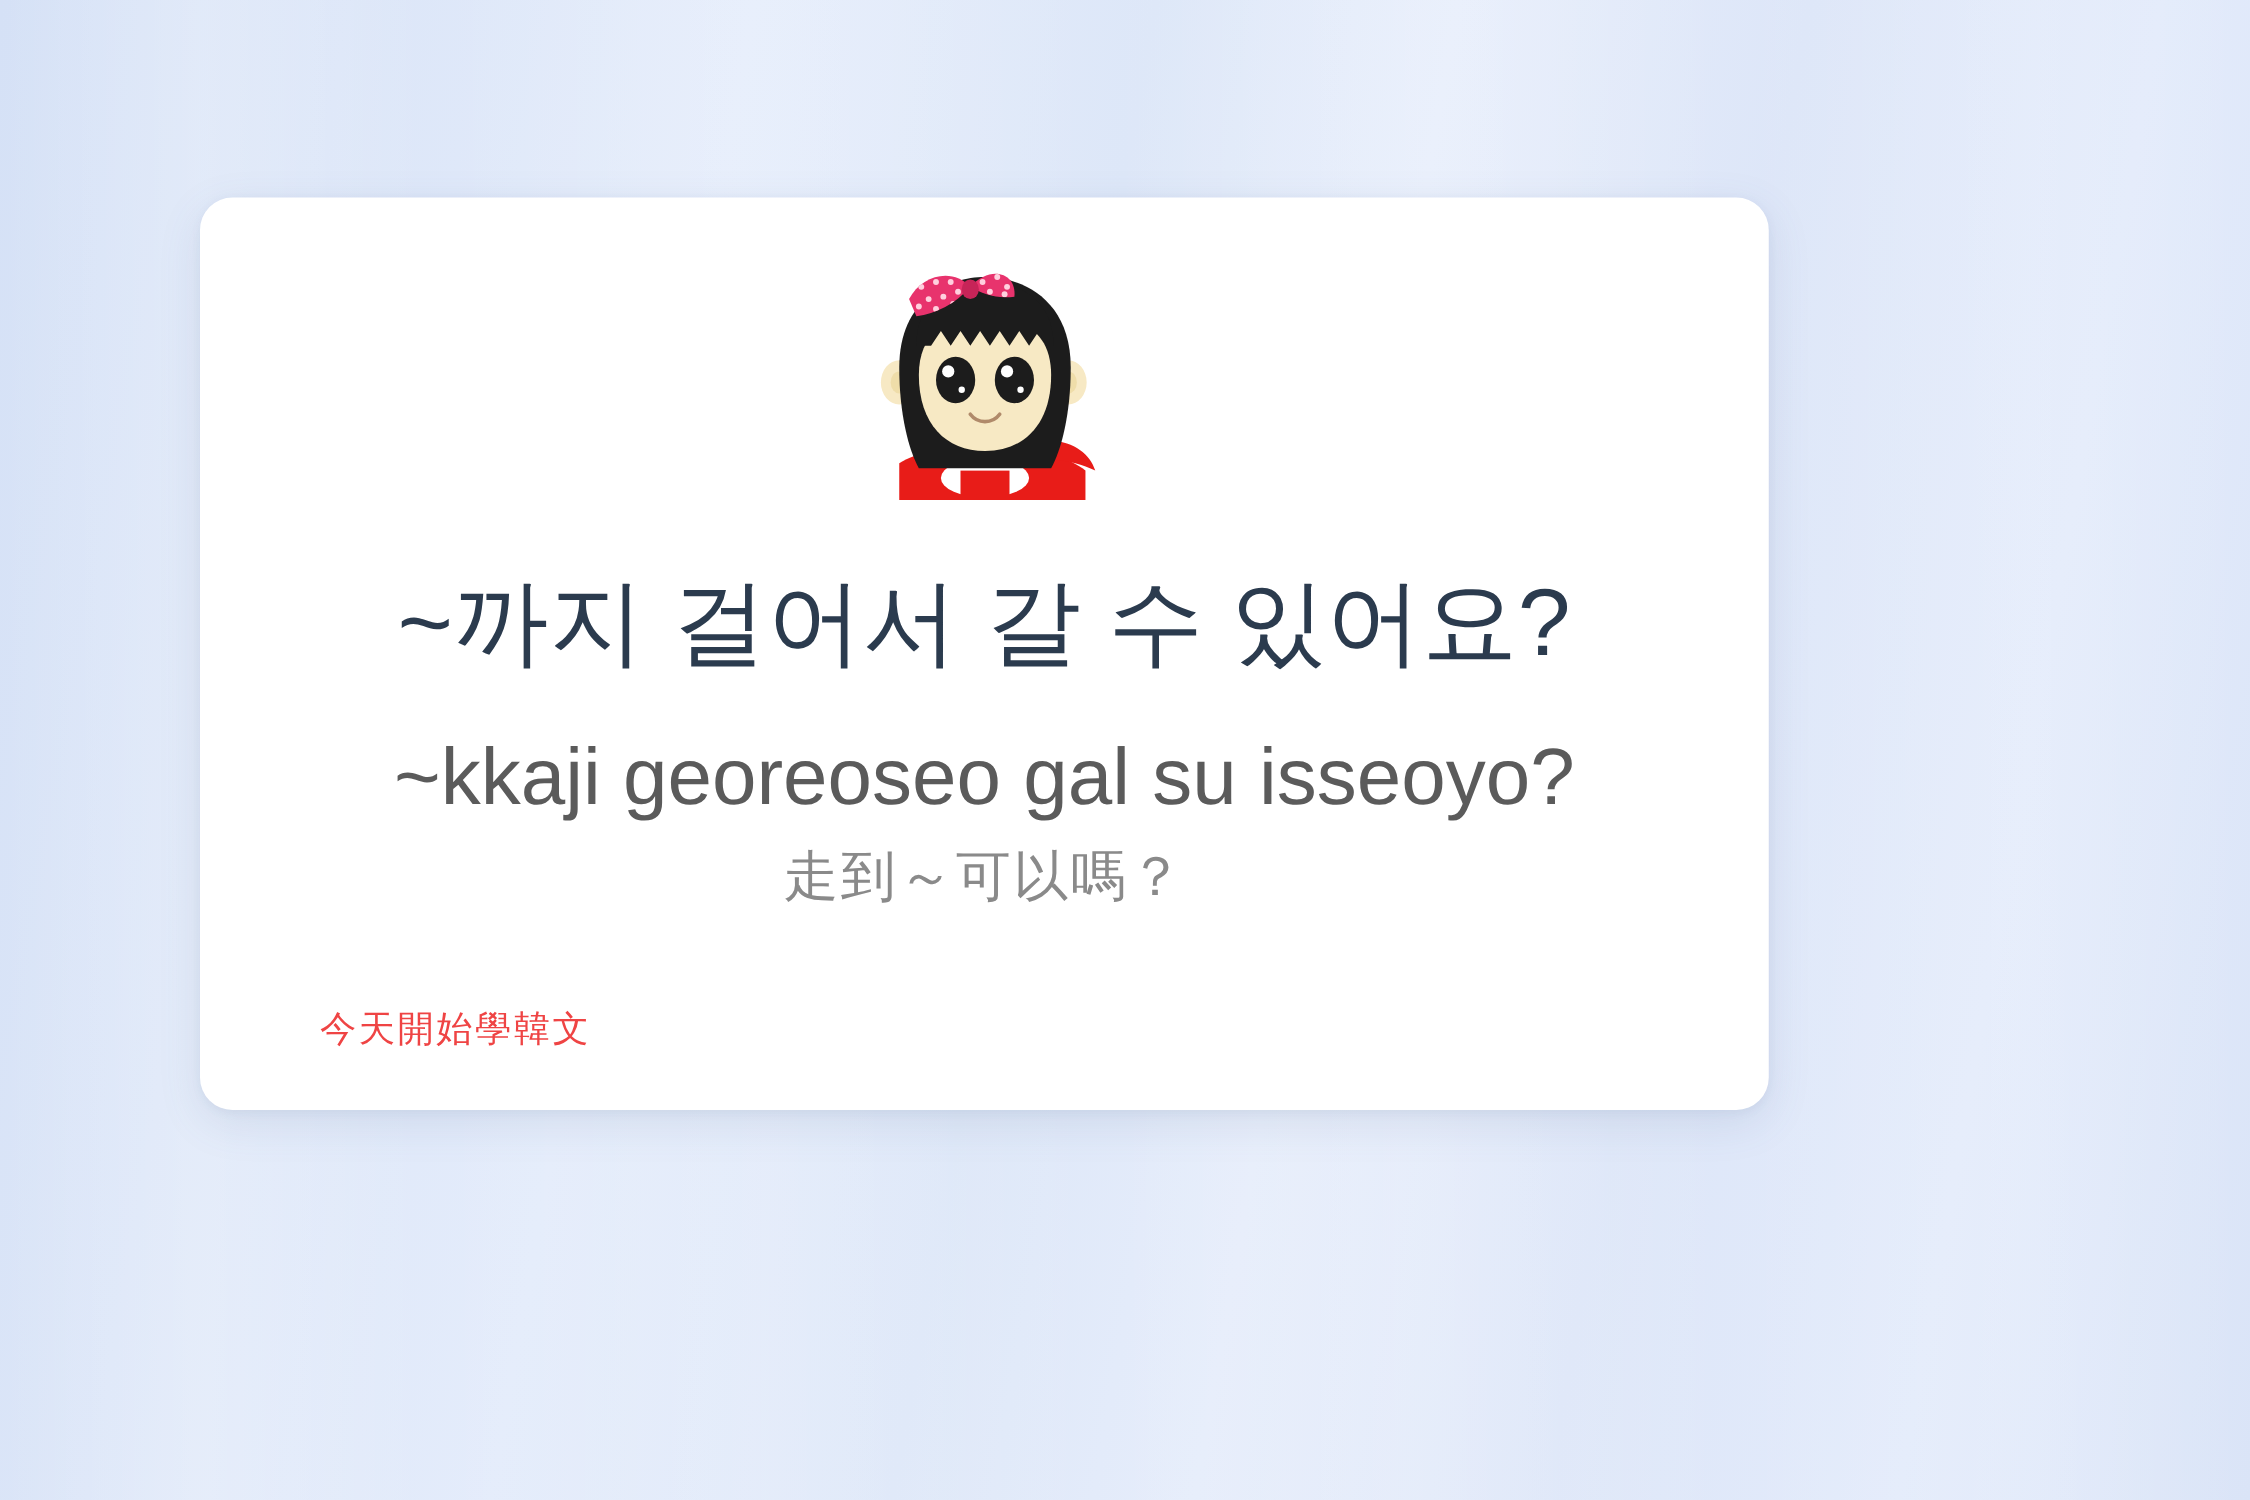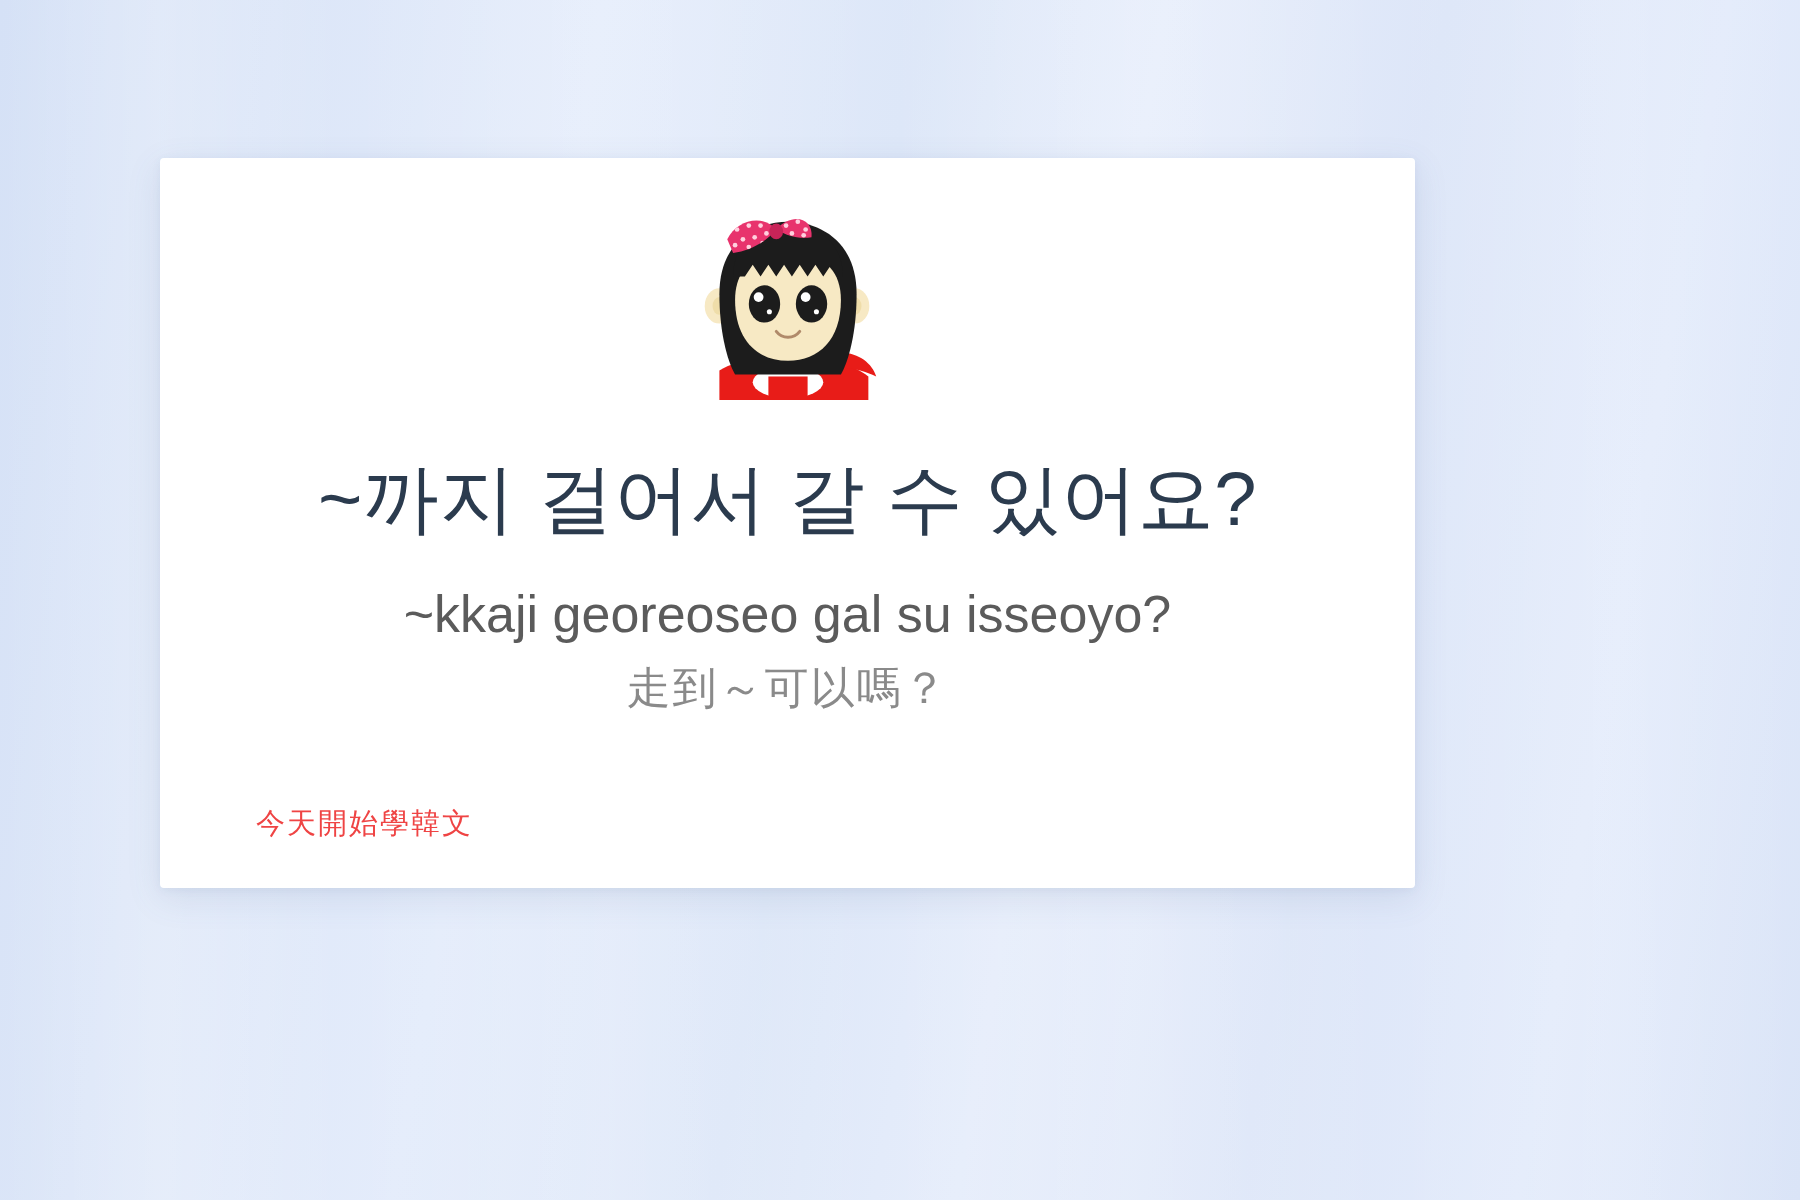--- a/index.html
+++ b/index.html
@@ -52,21 +52,21 @@
   }
 
   
   .card {
     position: absolute;
     left: 160px;
     top: 158px;
     width: 1255px;
     height: 730px;
     background: #ffffff;
-    border-radius: 4px;
+    border-radius: 26px;
     box-shadow:
       0 10px 34px rgba(86, 108, 150, 0.13),
       0 2px 8px rgba(86, 108, 150, 0.07);
     box-sizing: border-box;
     display: flex;
     flex-direction: column;
     align-items: center;
   }
 
   
@@ -92,21 +92,21 @@
     font-size: 76px;
     line-height: 1.12;
     font-weight: 400;
     color: #2b3b4e;
     letter-spacing: 0.5px;
     margin: 0;
     padding: 0 40px;
     white-space: nowrap;
   }
   .romanization {
-    font-size: 52px;
+    font-size: 64px;
     line-height: 1.2;
     font-weight: 400;
     color: #5b5b5b;
     margin: 42px 0 0 0;
     padding: 0 40px;
     white-space: nowrap;
   }
   .translation {
     font-size: 44px;
     line-height: 1.25;

